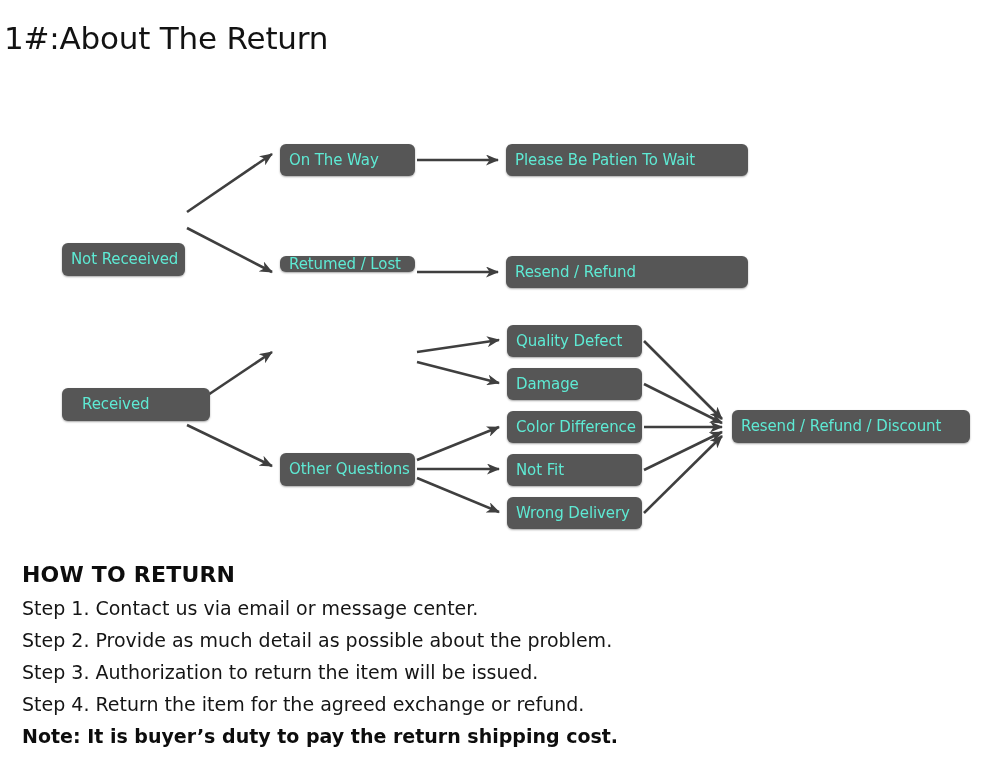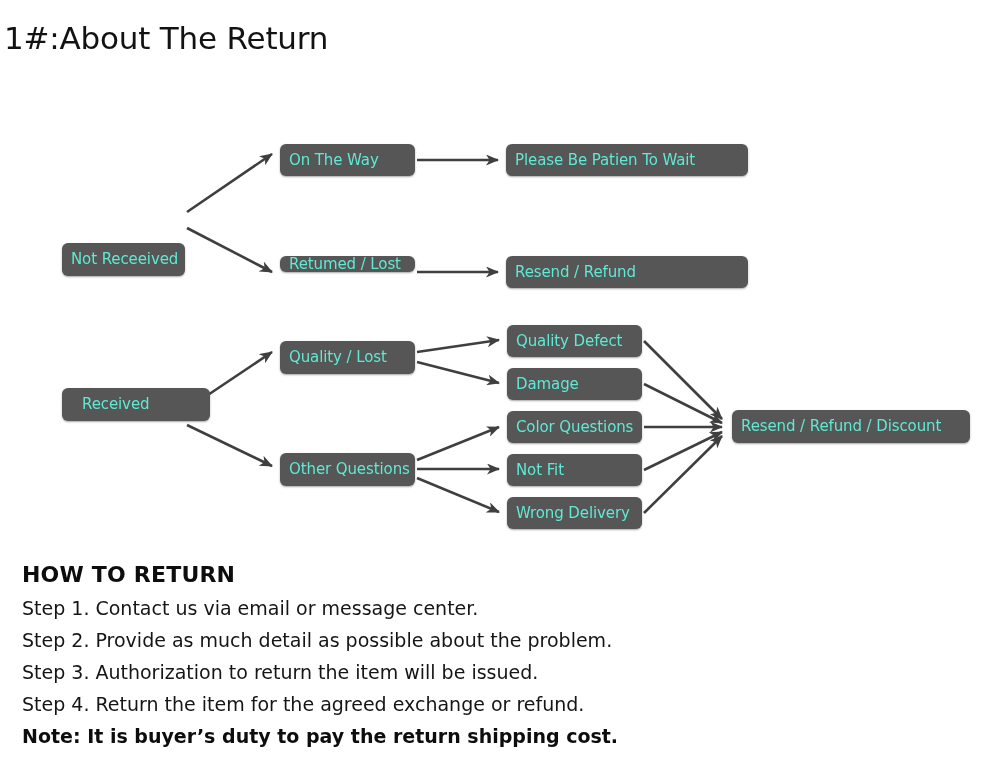--- a/index.html
+++ b/index.html
@@ -161,38 +161,35 @@
     </div>
 
     <div class="node" style="left:506px; top:256px; width:242px; height:32px;">
       <span class="node-label">Resend / Refund</span>
     </div>
 
     <div class="node" style="left:62px; top:388px; width:148px; height:33px;padding-left:20px;">
       <span class="node-label">Received</span>
     </div>
 
-    <div class="node" style="left:280px; top:341px; width:135px; height:33px;">
-      <span class="node-label">Quality / Lost</span>
-    </div>
 
     <div class="node" style="left:280px; top:453px; width:135px; height:33px;">
       <span class="node-label">Other Questions</span>
     </div>
 
     <div class="node" style="left:507px; top:325px; width:135px; height:32px;">
       <span class="node-label">Quality Defect</span>
     </div>
 
     <div class="node" style="left:507px; top:368px; width:135px; height:32px;">
       <span class="node-label">Damage</span>
     </div>
 
     <div class="node" style="left:507px; top:411px; width:135px; height:32px;">
-      <span class="node-label">Color Questions</span>
+      <span class="node-label">Color Difference</span>
     </div>
 
     <div class="node" style="left:507px; top:454px; width:135px; height:32px;">
       <span class="node-label">Not Fit</span>
     </div>
 
     <div class="node" style="left:507px; top:497px; width:135px; height:32px;">
       <span class="node-label">Wrong Delivery</span>
     </div>
 

